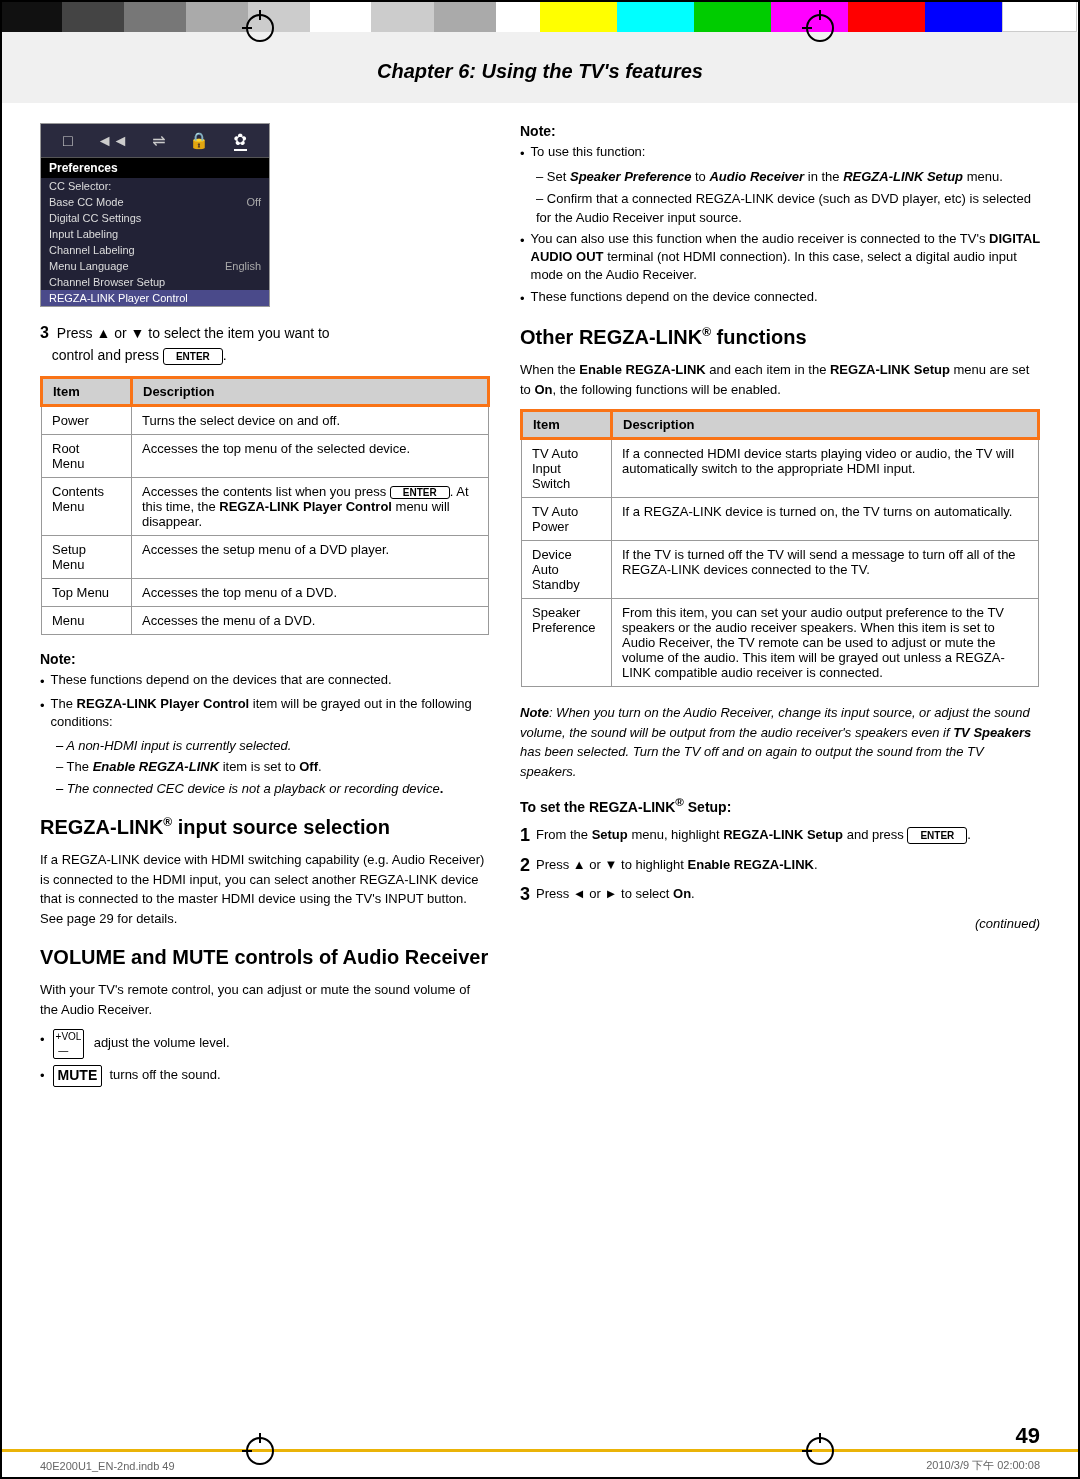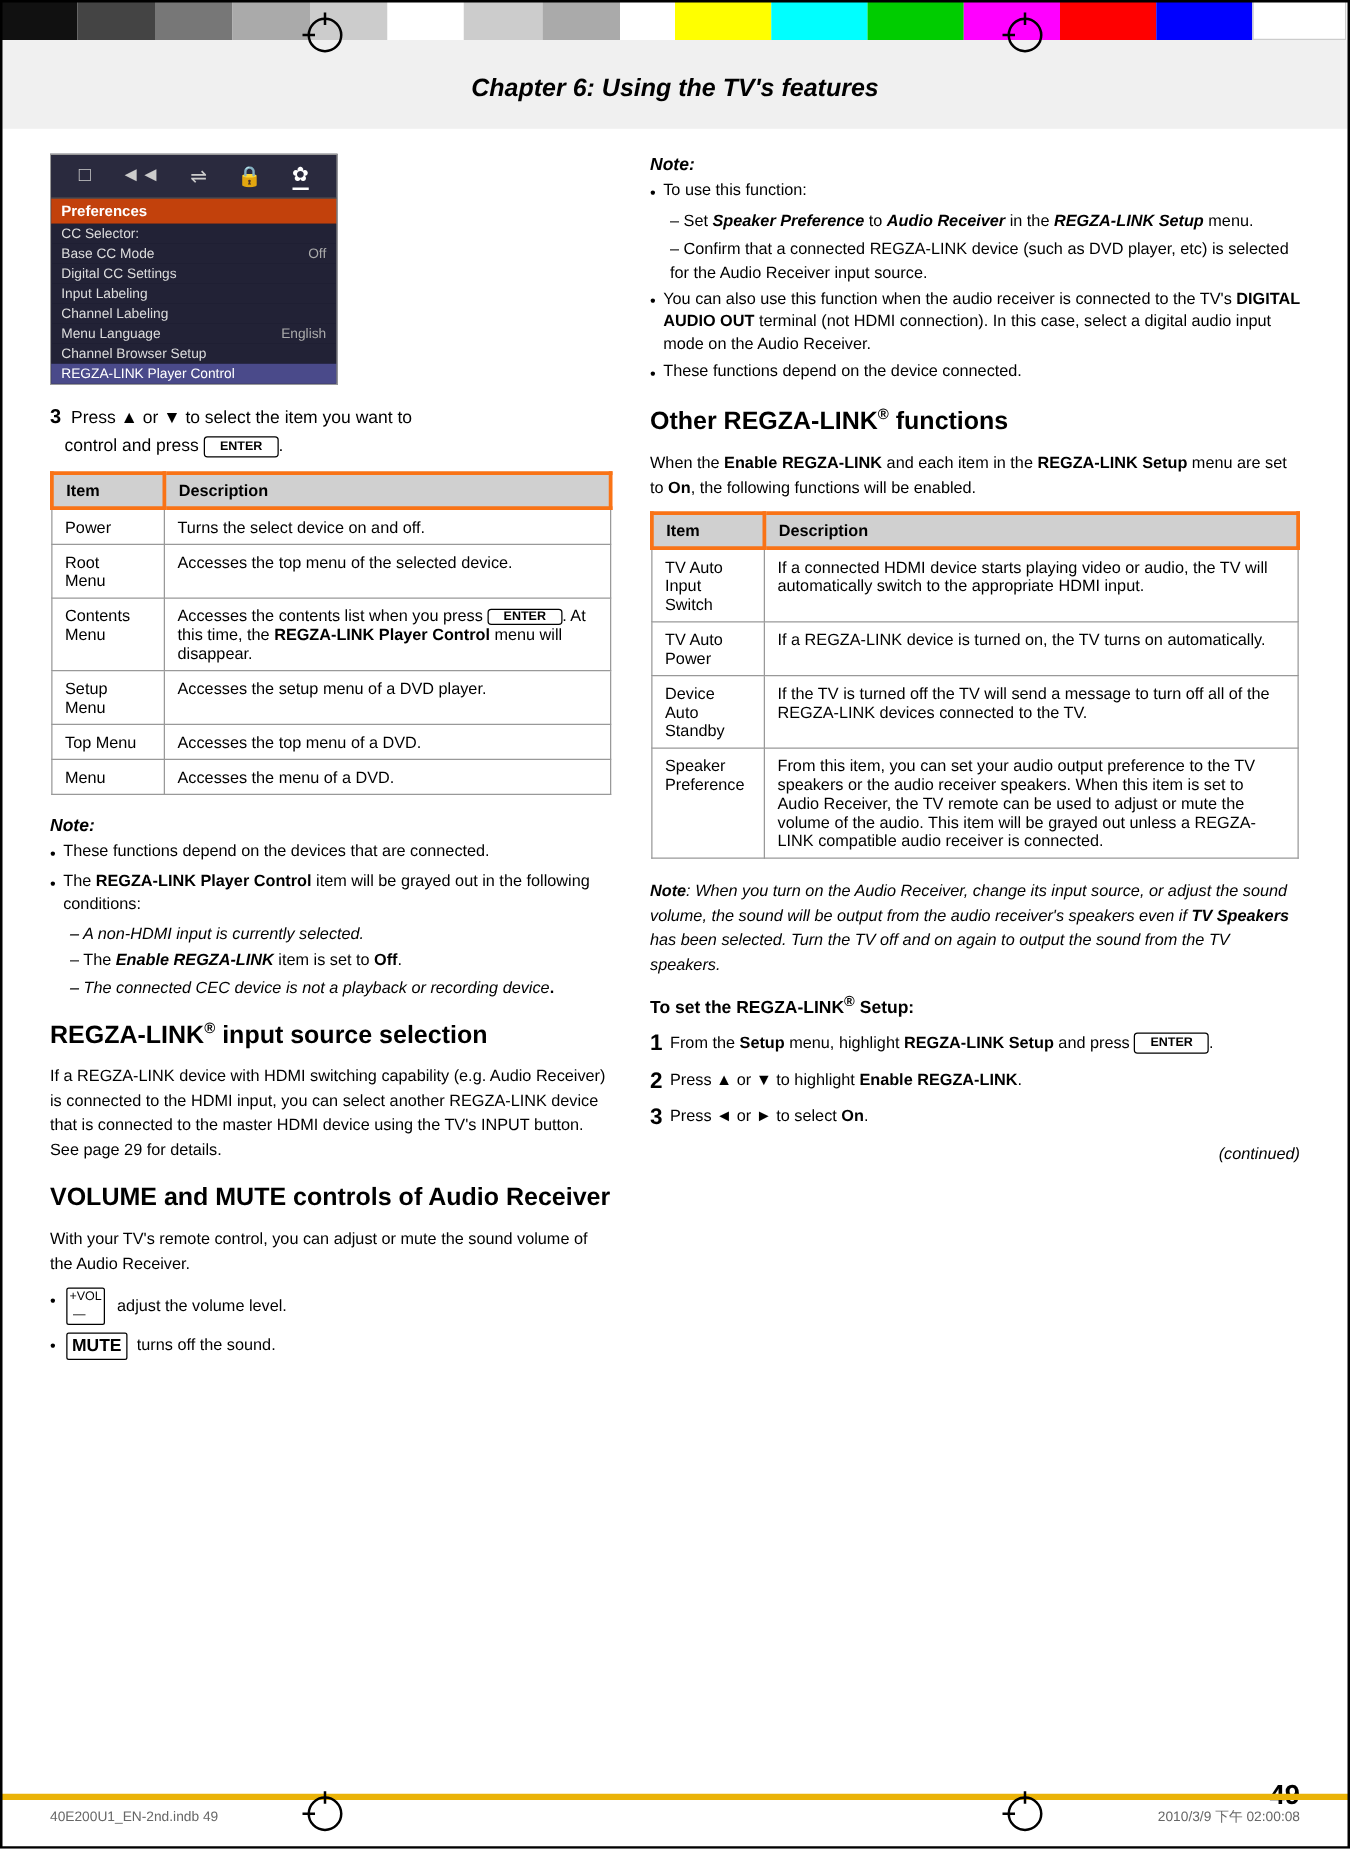--- a/index.html
+++ b/index.html
@@ -123,21 +123,21 @@
     }
     .menu-icon {
       color: #ccc;
       font-size: 16px;
     }
     .menu-icon.active {
       color: #fff;
       border-bottom: 2px solid #fff;
     }
     .menu-section-title {
-      background: #c2410c;
+      background: #000000;
       color: #fff;
       font-size: 12px;
       font-weight: bold;
       padding: 3px 8px;
     }
     .menu-item-row {
       display: flex;
       justify-content: space-between;
       align-items: center;
       padding: 2px 8px;
@@ -196,21 +196,20 @@
       width: 90px;
       font-weight: normal;
     }
 
     
     .note-block {
       margin-bottom: 14px;
     }
     .note-title {
       font-weight: bold;
-      font-style: italic;
       margin-bottom: 4px;
       font-size: 14px;
     }
     .note-item {
       display: flex;
       align-items: flex-start;
       margin-bottom: 4px;
       font-size: 13px;
       line-height: 1.4;
     }
@@ -297,28 +296,28 @@
       font-size: 18px;
       font-weight: bold;
       margin-right: 6px;
       flex-shrink: 0;
       line-height: 1.2;
     }
 
     
     .bottom-bar {
       position: absolute;
-      bottom: 12px;
+      bottom: 0;
       left: 0;
       right: 0;
       display: flex;
       justify-content: space-between;
       align-items: center;
       padding: 6px 40px;
-      border-top: 5px solid #eab308;
+      border-top: 3px solid #eab308;
       font-size: 11px;
       color: #666;
       margin-top: 16px;
     }
 
     
     .page-number-box {
       position: absolute;
       bottom: 30px;
       right: 40px;

